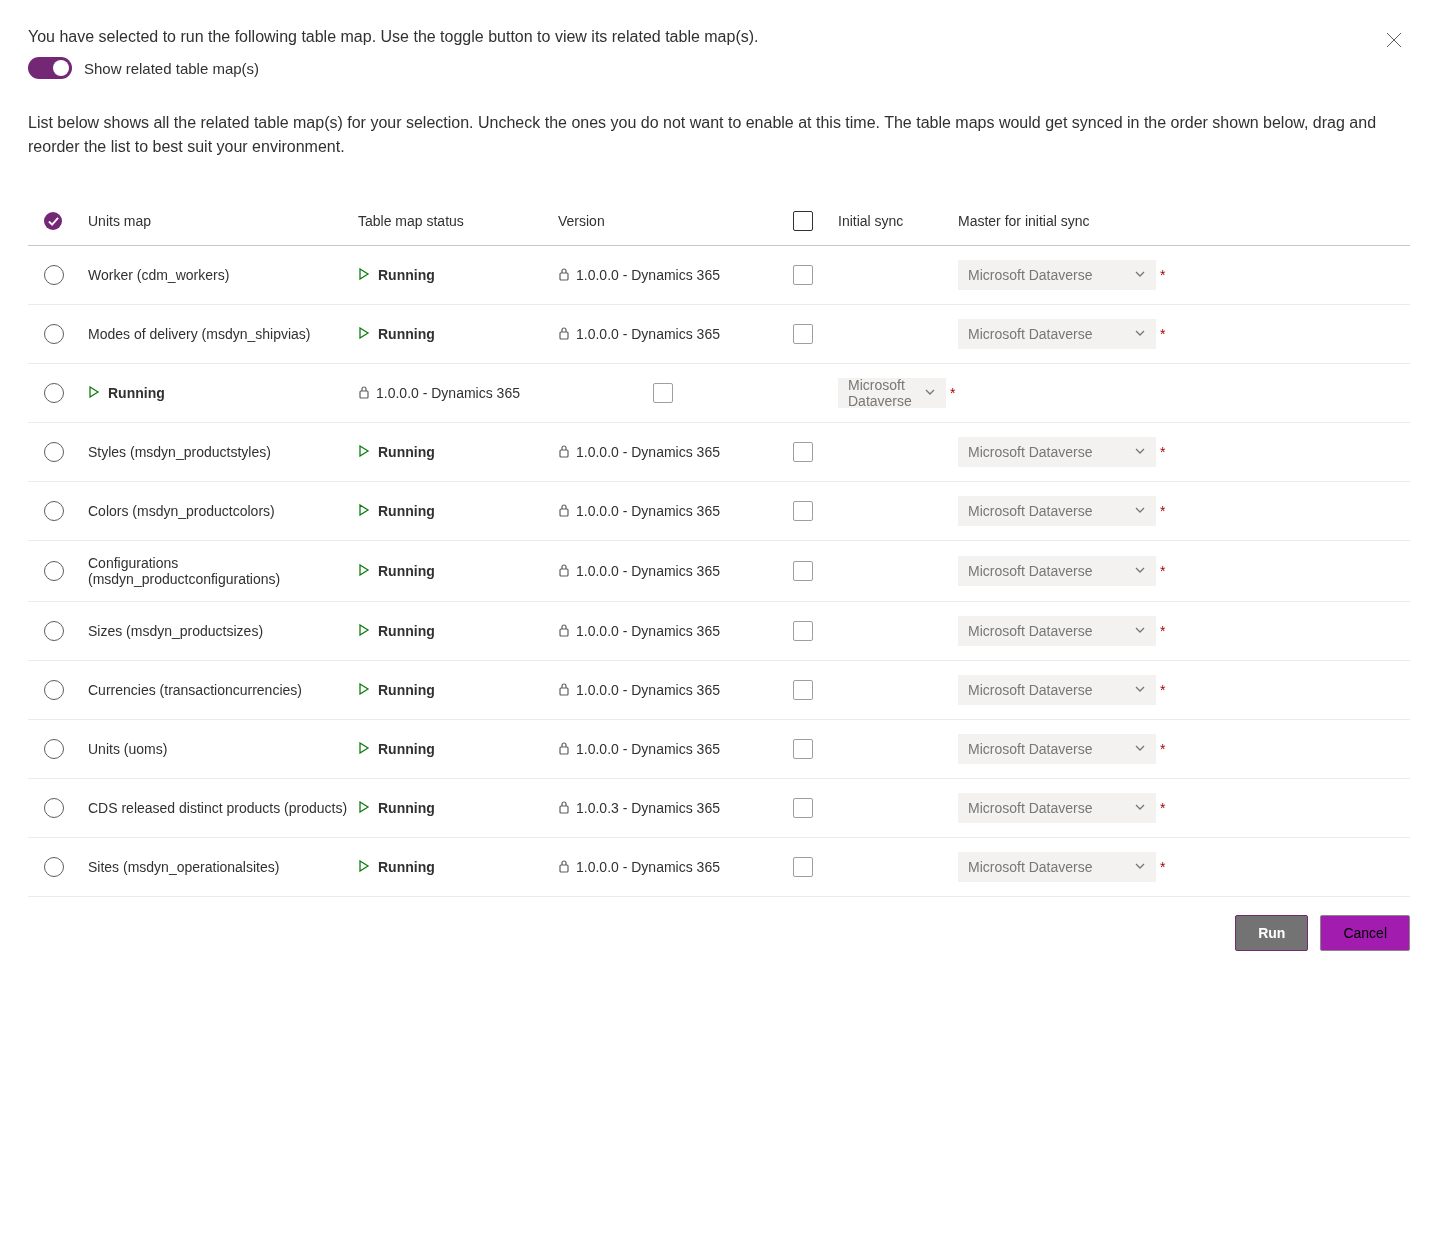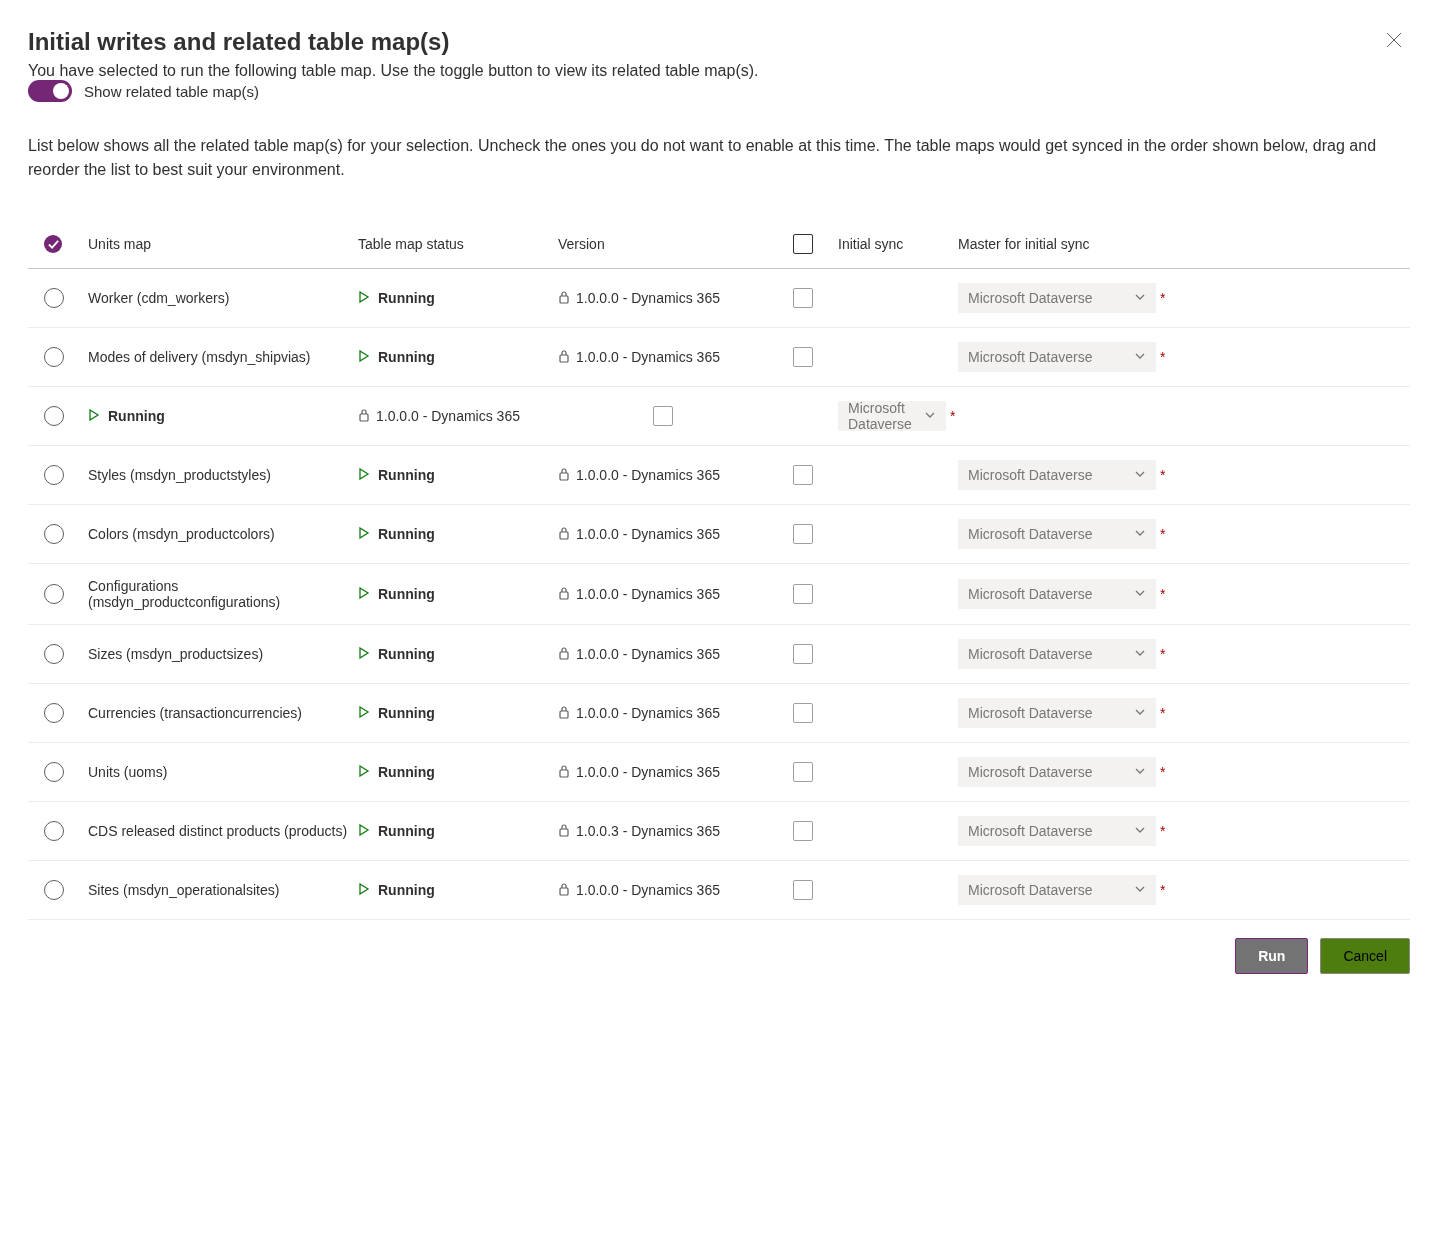--- a/index.html
+++ b/index.html
@@ -174,41 +174,40 @@
       width: 8px;
     }
     .footer {
       margin-top: 18px;
       display: flex;
       justify-content: flex-end;
       gap: 12px;
     }
     .btn {
       border: 1px solid #8a8886;
-      background: #4d7c0f;
+      background: #a21caf;
       font-size: 14px;
       height: 36px;
       padding: 0 22px;
       cursor: pointer;
       border-radius: 2px;
       font-family: inherit;
     }
     .btn-primary {
       background: #737373;
       color: #fff;
       border: 1px solid #742774;
       font-weight: 600;
     }
   </style>
 </head>
 <body>
 
 <div class="header-row">
   <div>
-    <h1 class="page-title">Initial writes and related table map(s)</h1>
     <p class="page-subtitle">You have selected to run the following table map. Use the toggle button to view its related table map(s).</p>
   </div>
   <button class="close-btn">
     <span>
       <svg viewBox="0 0 16 16" width="16" height="16">
           <line x1="1" y1="1" x2="15" y2="15" stroke="#605e5c" stroke-width="1"></line>
           <line x1="15" y1="1" x2="1" y2="15" stroke="#605e5c" stroke-width="1"></line>
         </svg>
     </span>
   </button>

